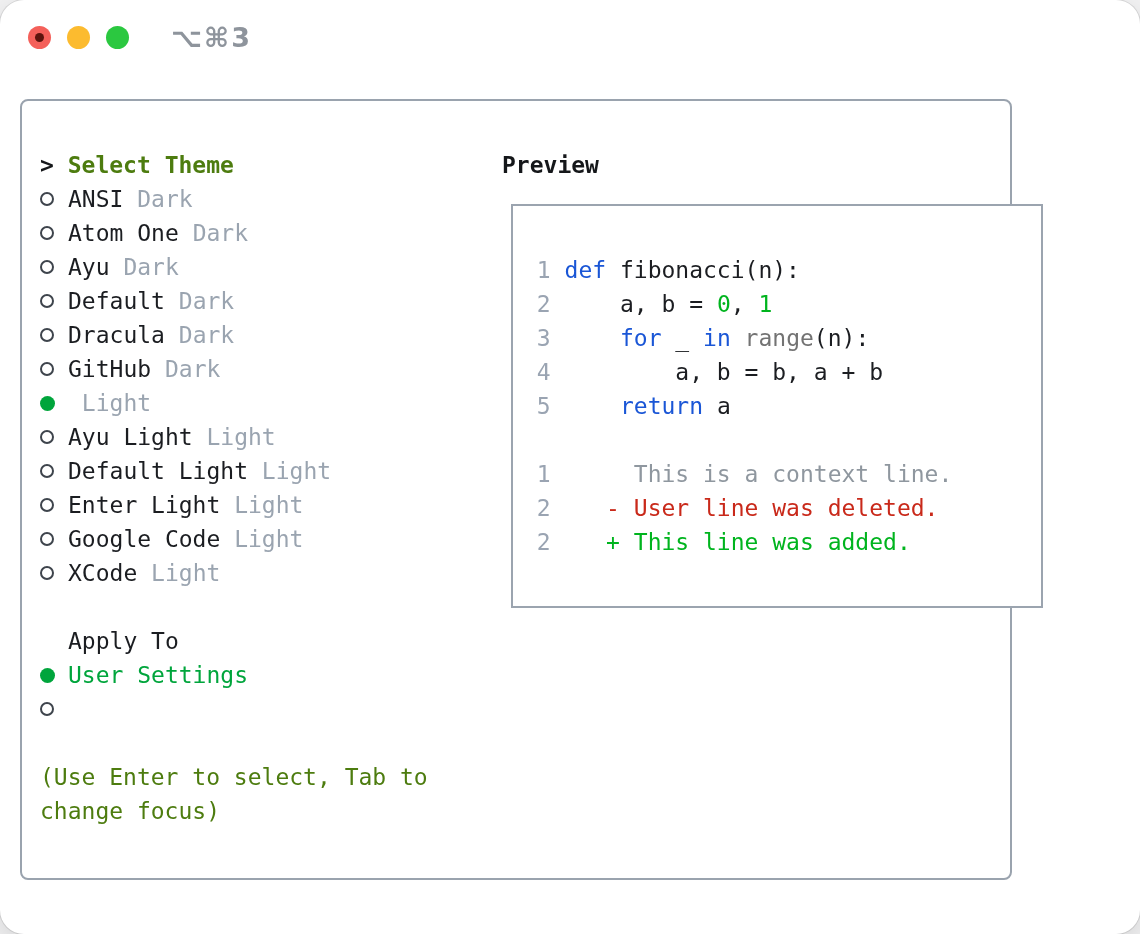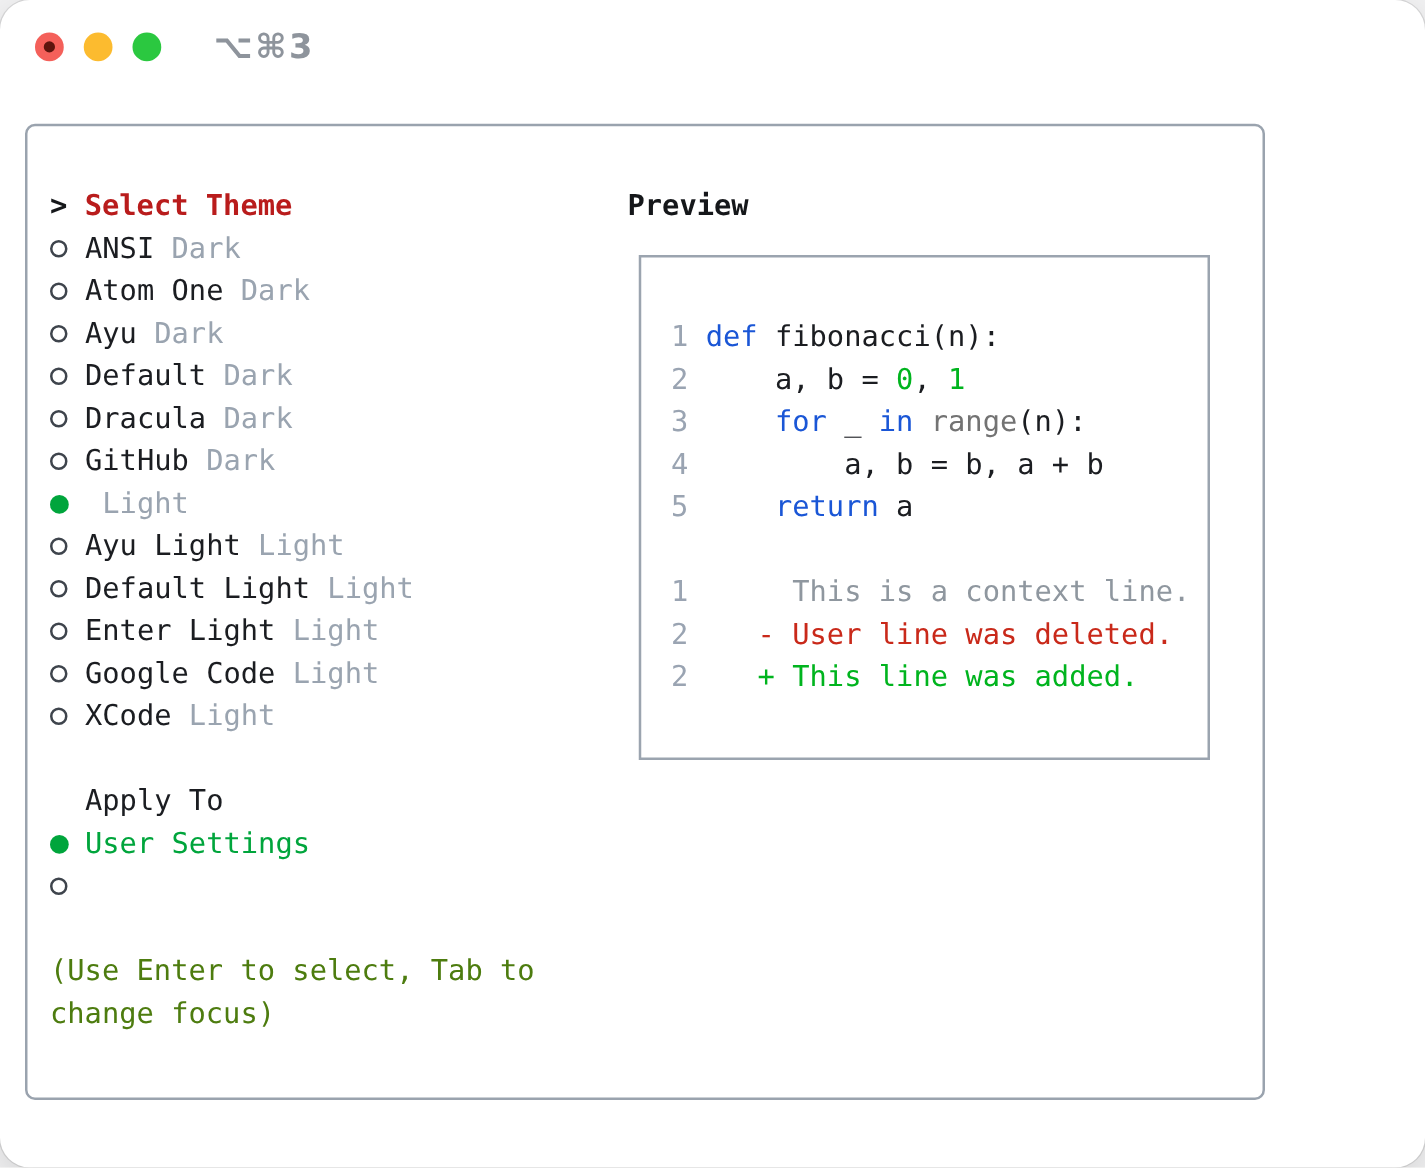--- a/index.html
+++ b/index.html
@@ -27,33 +27,33 @@
   
   .panel {
     position:absolute; left:20px; top:99px; width:992px; height:781px;
     border:2px solid #9aa3ae; border-radius:8px; background:#ffffff;
   }
   .mono { font-size:23px; line-height:34px; color:#1b1d21; }
   
   .col-left { position:absolute; left:18px; top:47px; }
   .row { height:34px; display:flex; align-items:center; white-space:pre; }
   .row .prompt { font-weight:bold; color:#15171a; }
-  .row .hd { font-weight:bold; color:#b91c1c; }
+  .row .hd { font-weight:bold; color:#4d7c0f; }
   .bullet { width:14px; height:14px; border-radius:50%; border:2px solid #3e444c; margin-right:14px; flex:none; }
   .bullet.sel { border:none; background:var(--sel-green); width:15px; height:15px; margin-right:13px; }
   .theme-name { color:#1b1d21; }
   .theme-name.sel { color:var(--sel-green); }
   .variant { color:#9aa4b0; }
   .apply-hd { padding-left:28px; }
   .gap { height:34px; }
   .help { color:#4d7c0f; }
   
   .preview-title { position:absolute; left:480px; top:47px; font-weight:bold; color:#15171a; }
   .preview-box {
-    position:absolute; left:489px; top:103px; width:457px; height:404px;
+    position:absolute; left:489px; top:103px; width:532px; height:404px;
     border:2px solid #9ba4af; background:#ffffff; padding:47px 0 0 10px; overflow:hidden;
   }
   .pline { height:34px; white-space:pre; }
   .ln { display:inline-block; width:2ch; text-align:right; color:#9aa4b2; }
   .seg-fg  { color:#1b1d21; }
   .seg-kw  { color:#1a56d6; }
   .seg-fn  { color:#737373; }
   .seg-num { color:#00b41e; }
   .seg-ctx { color:#8f979f; }
   .seg-red { color:#c9291a; }

